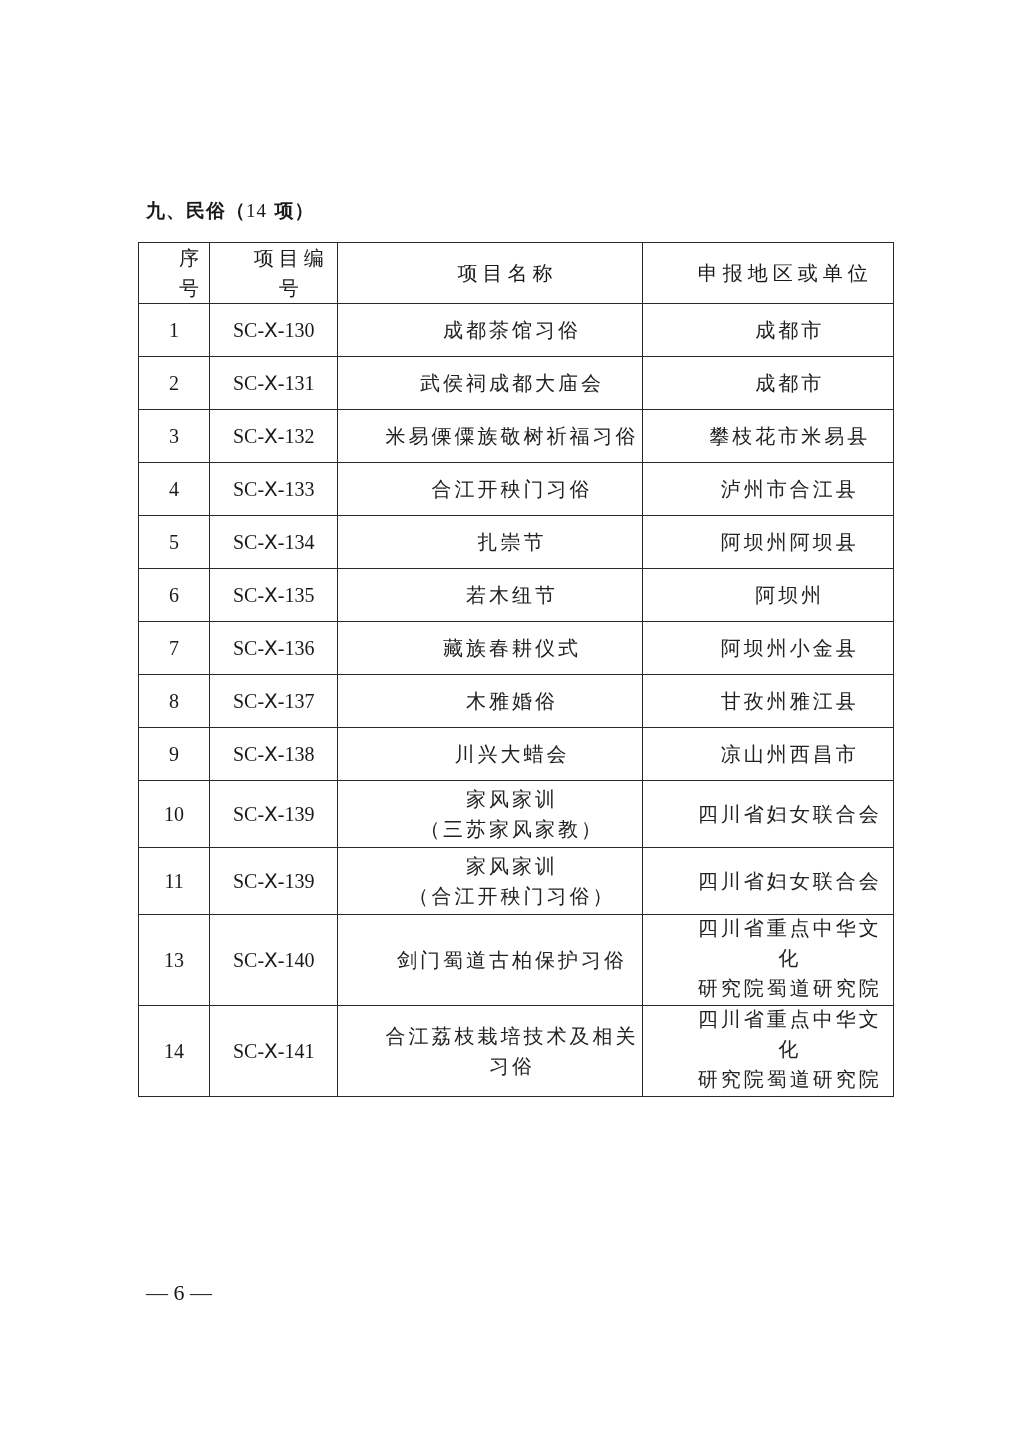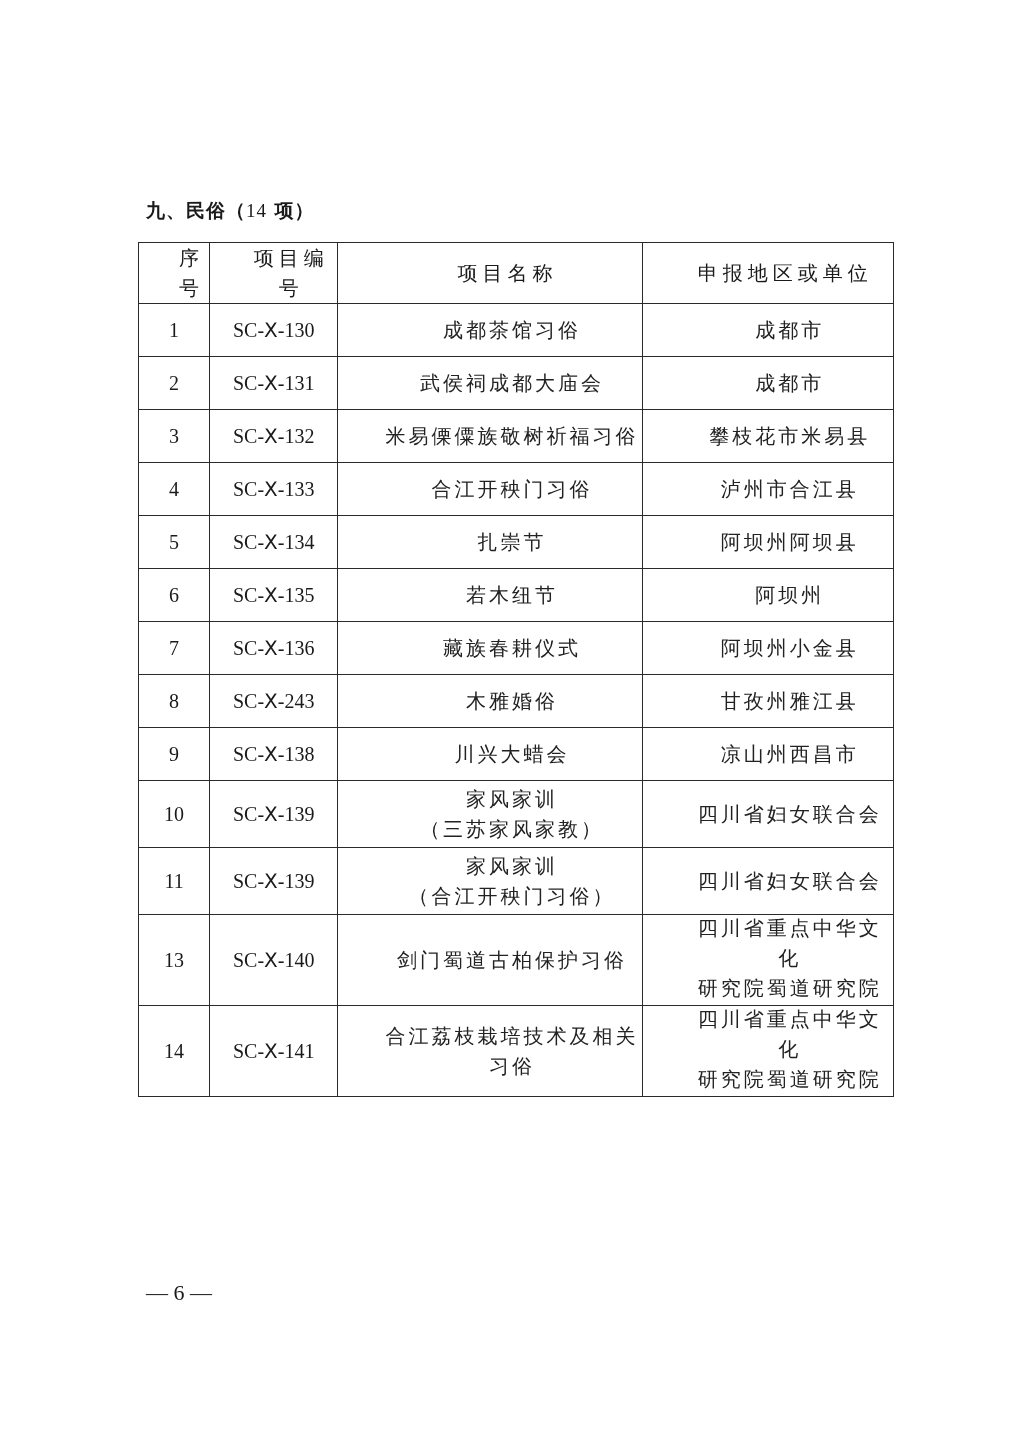--- a/index.html
+++ b/index.html
@@ -177,21 +177,21 @@
         <td class="code">SC-Ⅹ-136</td>
         <td class="name">
             <span class="line">藏族春耕仪式</span>
           </td>
         <td class="unit">
             <span class="line">阿坝州小金县</span>
           </td>
       </tr>
       <tr class="h1">
         <td class="seq">8</td>
-        <td class="code">SC-Ⅹ-243</td>
+        <td class="code">SC-Ⅹ-137</td>
         <td class="name">
             <span class="line">木雅婚俗</span>
           </td>
         <td class="unit">
             <span class="line">甘孜州雅江县</span>
           </td>
       </tr>
       <tr class="h1">
         <td class="seq">9</td>
         <td class="code">SC-Ⅹ-138</td>

